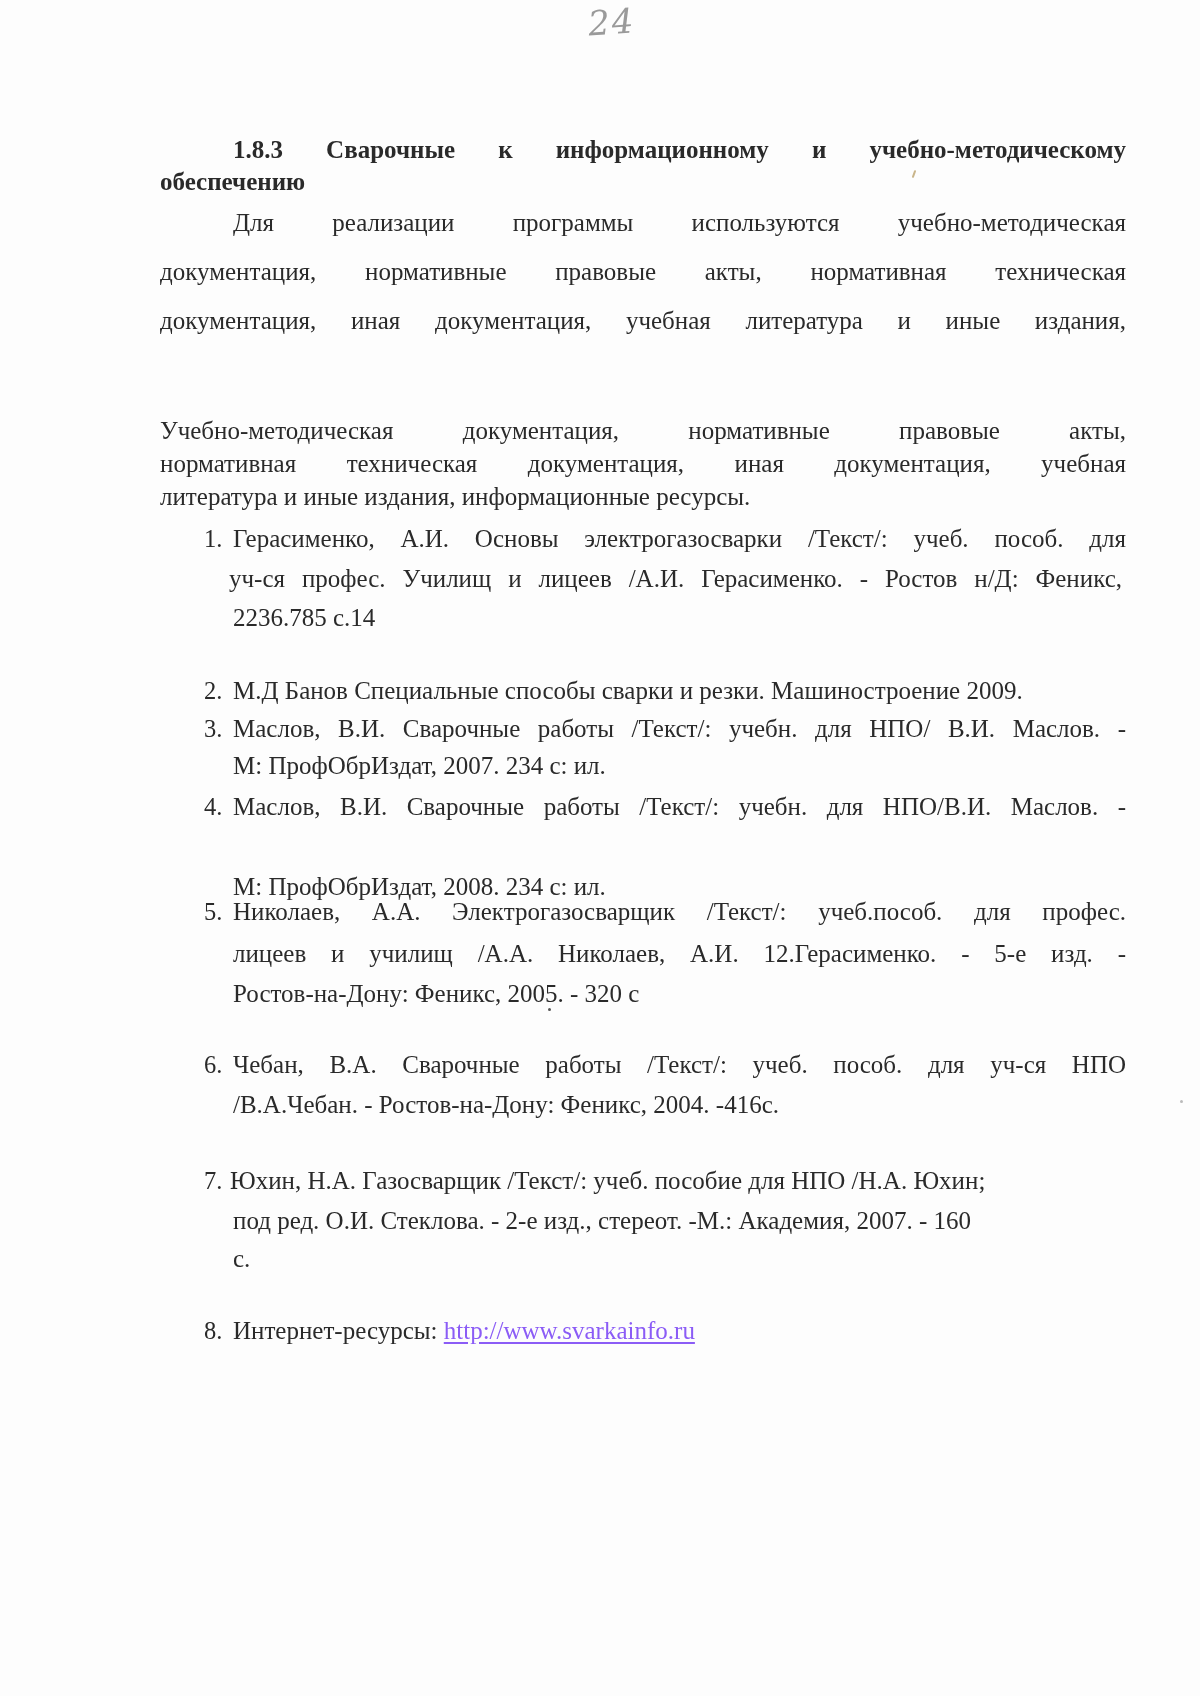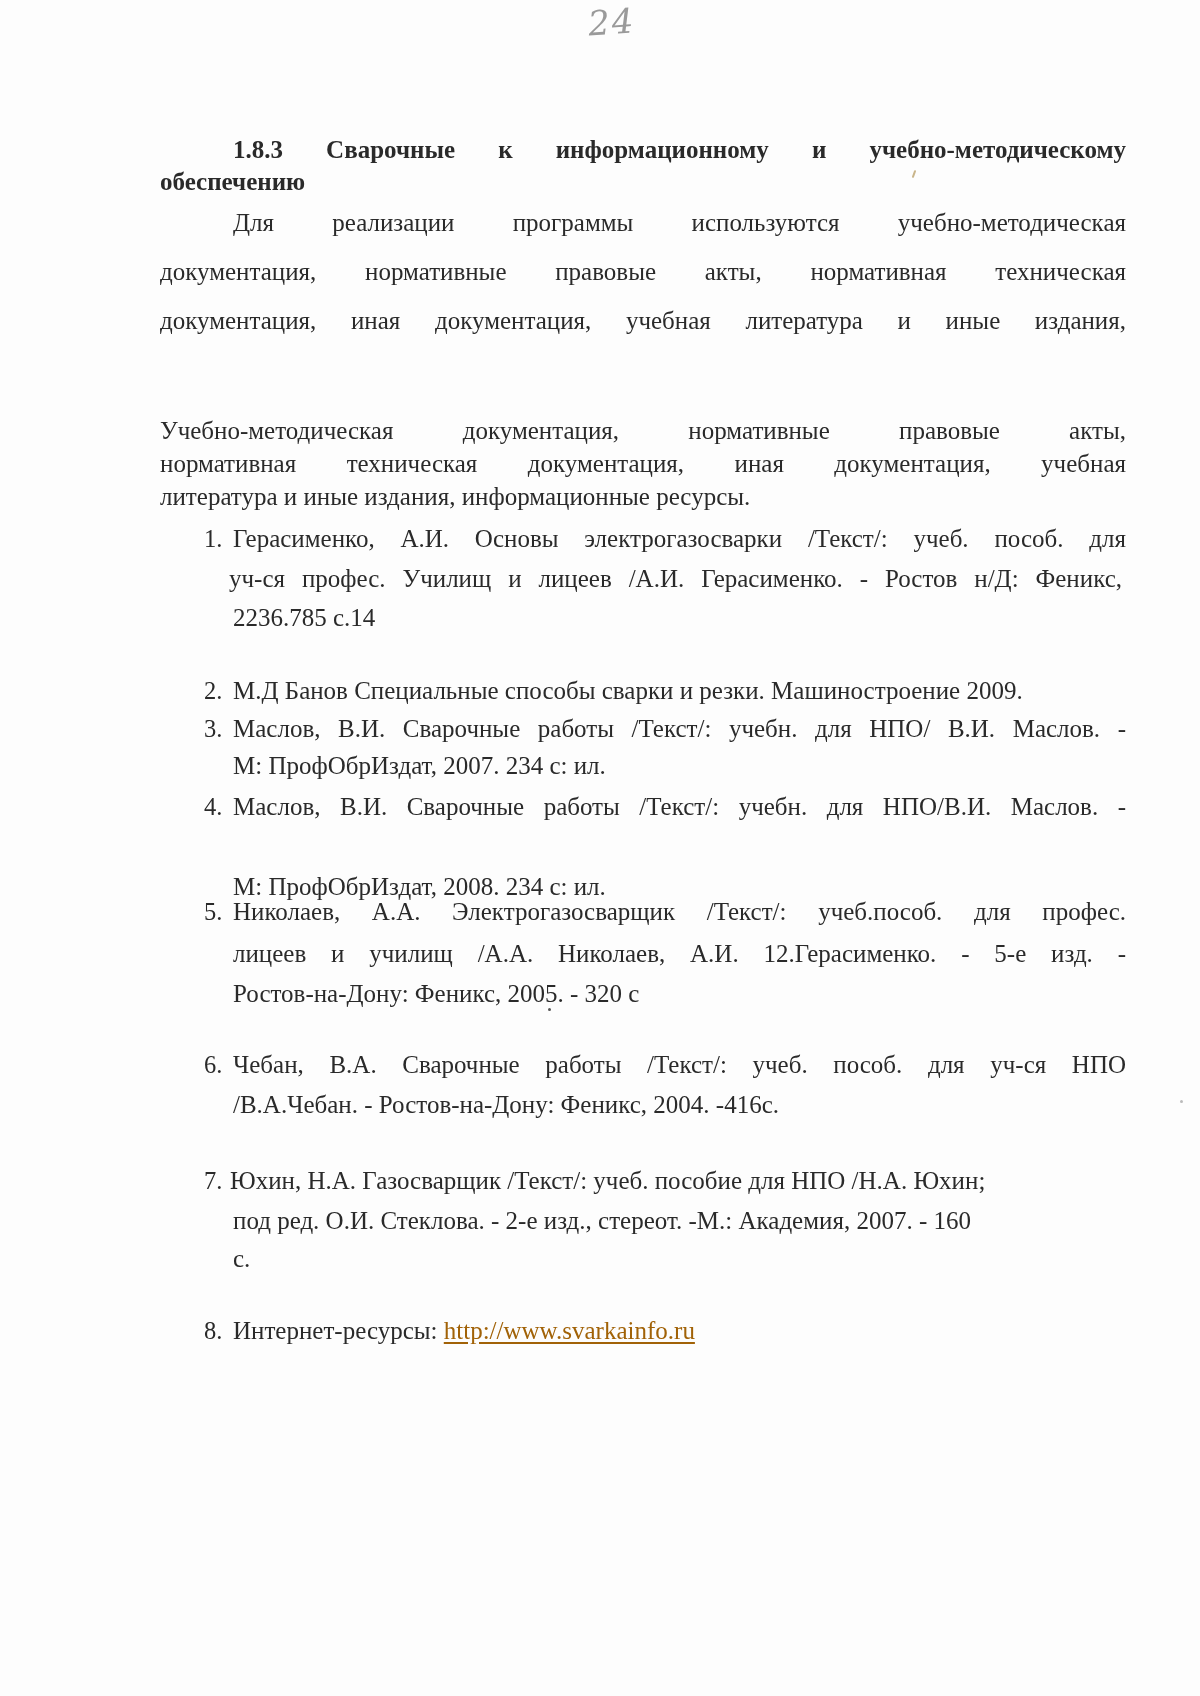--- a/index.html
+++ b/index.html
@@ -58,21 +58,21 @@
     .heading {
       font-weight: bold;
       font-size: 25px;
     }
     .list-num {
       position: absolute;
       font-size: 24.5px;
       line-height: 30px;
     }
     .link {
-      color: #a16207;
+      color: #8b5cf6;
       text-decoration: underline;
       text-underline-offset: 3px;
     }
   </style>
 </head>
 <body>
 
 <div class="page">
 
   <div class="handwritten-page-number">24</div>

